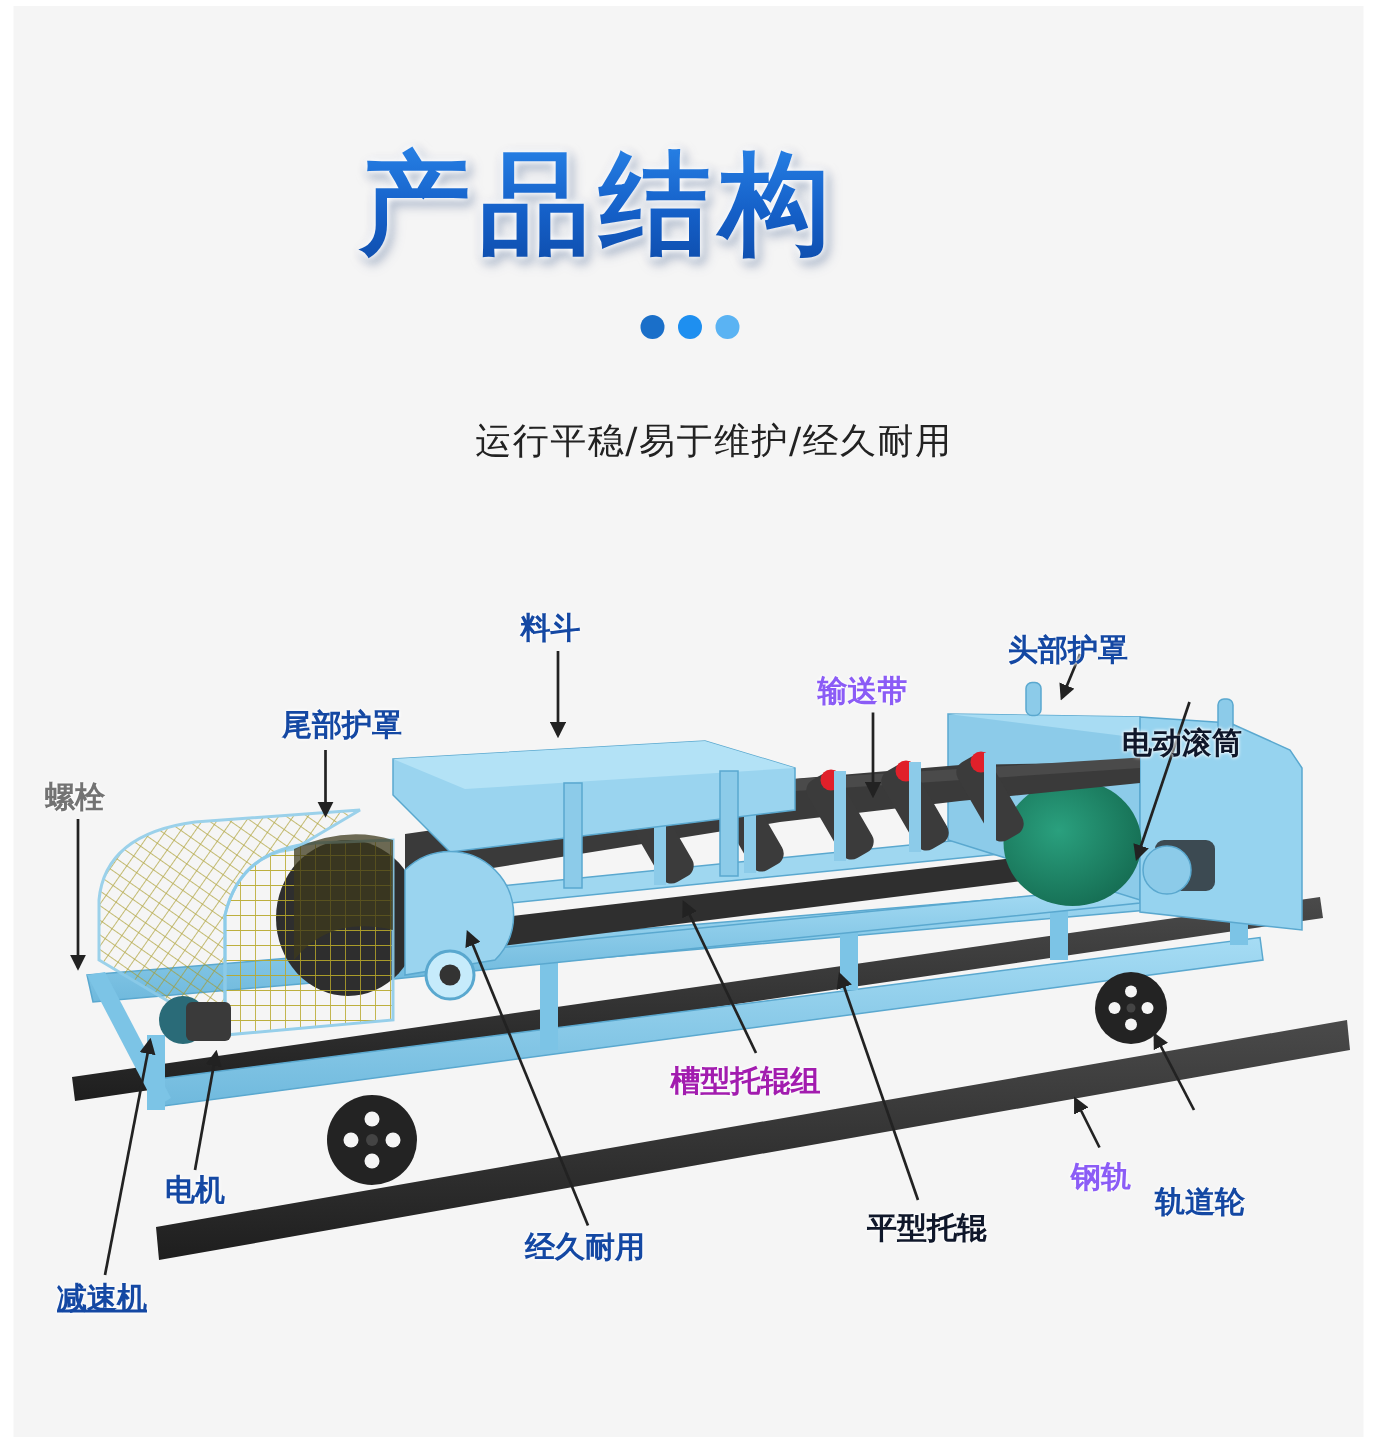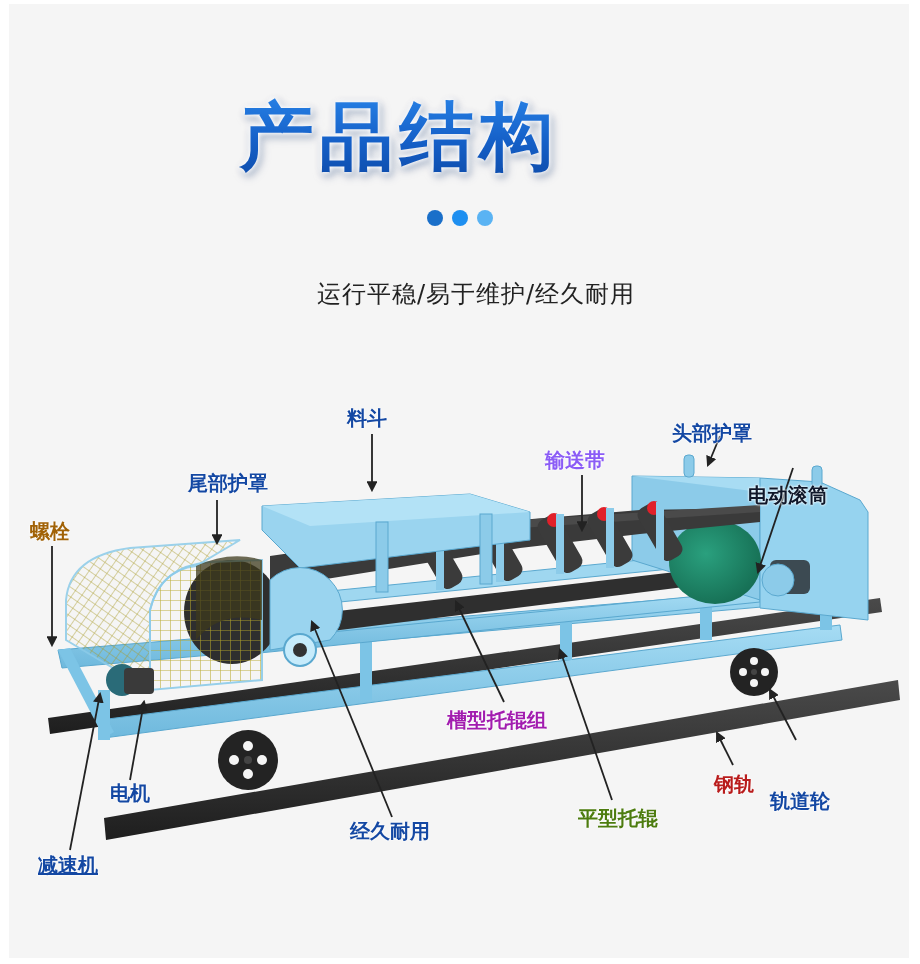--- a/index.html
+++ b/index.html
@@ -193,25 +193,25 @@
     <line x1="130" y1="780" x2="144" y2="702" marker-end="url(#arr)"></line>
     <line x1="70" y1="850" x2="100" y2="694" marker-end="url(#arr)"></line>
     <line x1="392" y1="817" x2="312" y2="622" marker-end="url(#arr)"></line>
     <line x1="504" y1="702" x2="456" y2="602" marker-end="url(#arr)"></line>
     <line x1="612" y1="800" x2="560" y2="650" marker-end="url(#arr)"></line>
     <line x1="733" y1="765" x2="717" y2="733" marker-end="url(#arr)"></line>
     <line x1="796" y1="740" x2="770" y2="690" marker-end="url(#arr)"></line>
   </g>
 </svg>
 
-<div class="lbl" style="left: 30px; top: 518px; color: #a16207;">螺栓</div>
+<div class="lbl" style="left: 30px; top: 518px; color: #737373;">螺栓</div>
 <div class="lbl" style="left: 188px; top: 470px; color: rgb(20, 72, 163);">尾部护罩</div>
 <div class="lbl" style="left: 347px; top: 405px; color: rgb(20, 72, 163);">料斗</div>
 <div class="lbl" style="left: 545px; top: 447px; color: #8b5cf6;">输送带</div>
 <div class="lbl" style="left: 672px; top: 420px; color: rgb(20, 72, 163);">头部护罩</div>
 <div class="lbl" style="left: 748px; top: 438px; color: #0f172a; margin-top: 44px;">电动滚筒</div>
 <div class="lbl" style="left: 110px; top: 780px; color: rgb(20, 72, 163); text-align: center;">电机</div>
 <div class="lbl" style="left: 38px; top: 852px; color: rgb(20, 72, 163); text-decoration: underline;">减速机</div>
 <div class="lbl" style="left: 350px; top: 818px; color: rgb(20, 72, 163);">经久耐用</div>
 <div class="lbl" style="left: 447px; top: 707px; color: #a21caf;">槽型托辊组</div>
-<div class="lbl" style="left: 578px; top: 805px; color: #4d7c0f;">平型托辊</div>
-<div class="lbl" style="left: 714px; top: 771px; color: #b91c1c;">钢轨</div>
+<div class="lbl" style="left: 578px; top: 805px; color: #0f172a;">平型托辊</div>
+<div class="lbl" style="left: 714px; top: 771px; color: #8b5cf6;">钢轨</div>
 <div class="lbl" style="left: 770px; top: 788px; color: rgb(20, 72, 163);">轨道轮</div>
 
 </body></html>

